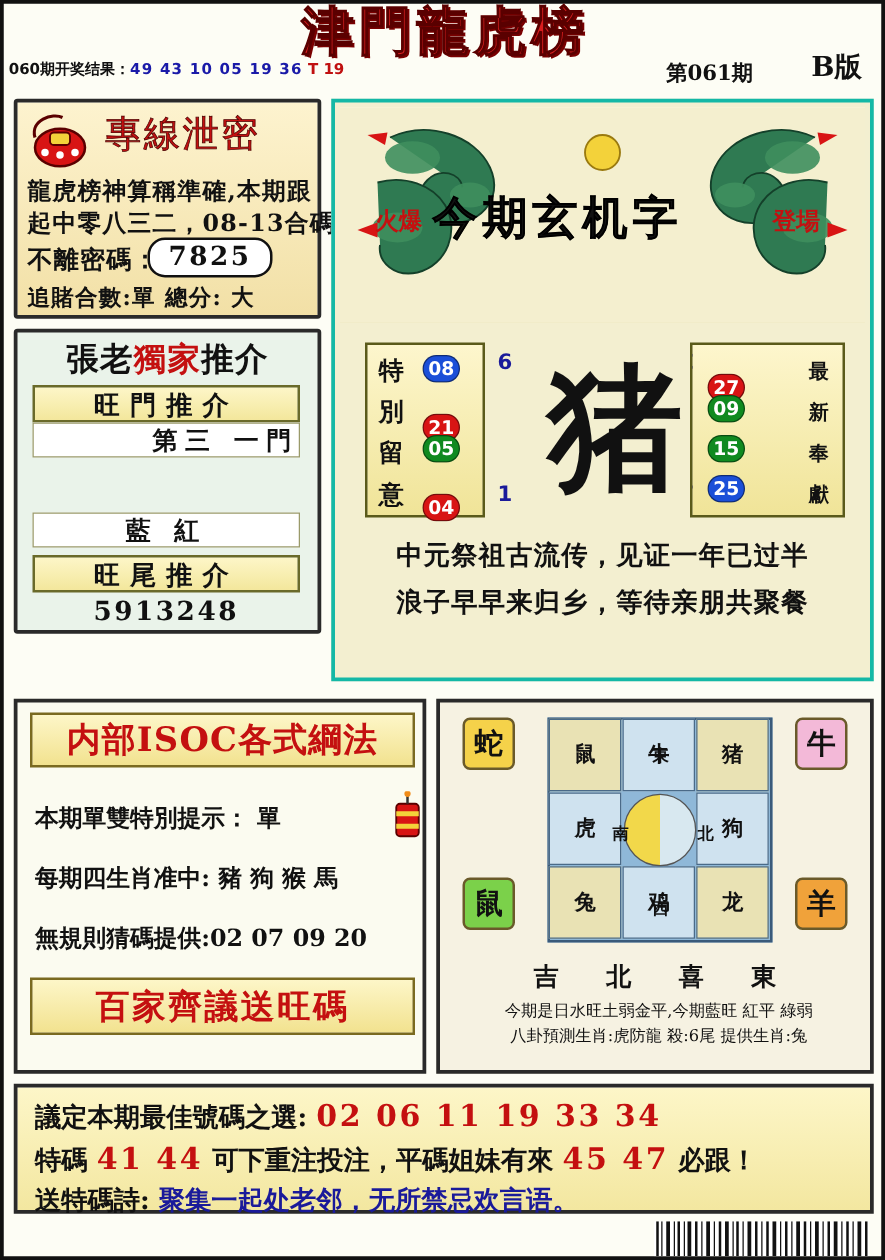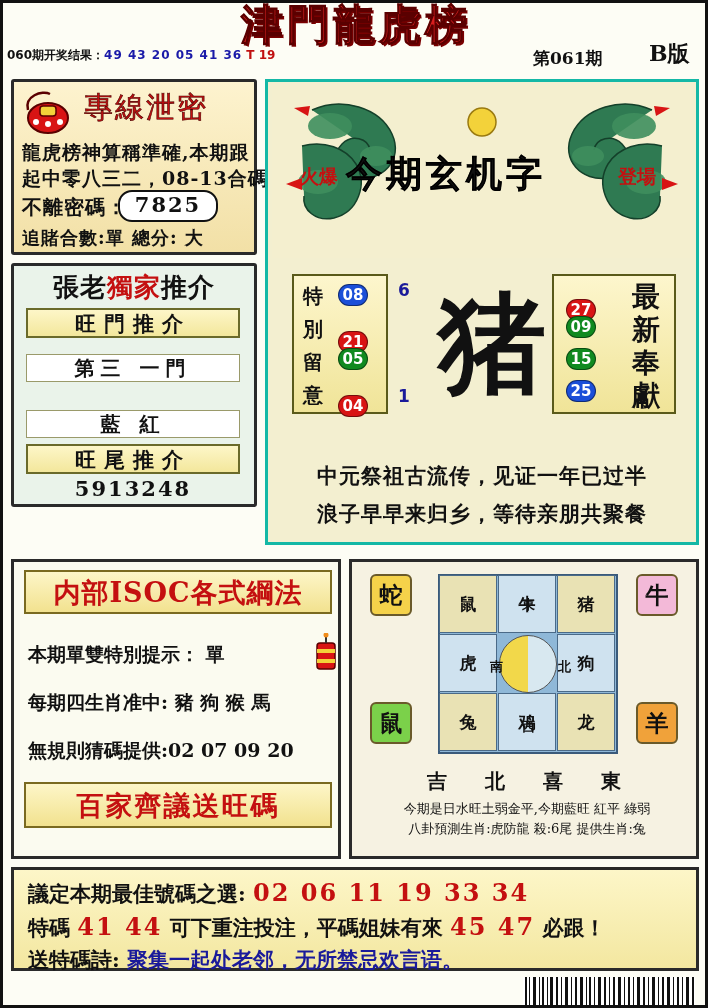--- a/index.html
+++ b/index.html
@@ -224,44 +224,43 @@
   .b-blue{background:#1b4fd8;}
   .b-red{background:#d81414;margin-top:15px;}
   .b-green{background:#108a20;text-align:center;}
   .news-box{
     position:absolute;right:14px;top:0;width:124px;height:140px;
     border:2px solid #5a5a1a;
     background:linear-gradient(#fdf6cd,#f0e498);
     box-sizing:border-box;
   }
   .nb-label{
-    position:absolute;right:16px;top:4px;width:26px;
-    font-family:"DejaVu Serif","Liberation Serif",serif;
-    font-size:28px;font-weight:bold;color:#111;
+    position:absolute;right:6px;top:4px;width:26px;
+    font-family:"DejaVu Serif","Liberation Serif",serif;
+    font-size:16px;font-weight:bold;color:#111;
     line-height:33px;text-align:center;
   }
   .zodiac-main{
     position:absolute;left:143px;top:-6px;width:150px;height:150px;
     text-align:center;
     font-family:"DejaVu Serif","Liberation Serif",serif;
     font-size:108px;font-weight:bold;color:#111;
     line-height:150px;
   }
   .corner-num{
     position:absolute;
     font-family:"DejaVu Sans","Liberation Sans",sans-serif;
     font-size:17px;font-weight:bold;color:#1a1a9a;
   }
   .poem{
     position:absolute;left:10px;top:348px;width:408px;
     font-family:"DejaVu Serif","Liberation Serif",serif;
     font-size:21px;font-weight:bold;color:#111;
     text-align:center;
     letter-spacing:1px;
-    margin-top:32px;
   }
   .poem2{top:386px;}
 
   
   .bagua-panel{
     position:absolute;left:346px;top:556px;width:350px;height:300px;
     border:3px solid #2a2a2a;
     background:#f6f2e2;
     box-sizing:border-box;
   }
@@ -351,21 +350,21 @@
 </style>
 </head>
 <body>
 
 <div class="page">
 
   <div class="title-bar">
     <div class="main-title">津門龍虎榜</div>
   </div>
   <div class="result-line">
-    <span>060期开奖结果：</span><span class="nums">49 43 20 05 41 36</span>
+    <span>060期开奖结果：</span><span class="nums">49 43 10 05 19 36</span>
     <span class="sp">T 19</span>
   </div>
   <div class="issue-label">第061期</div>
   <div class="edition-label">B版</div>
 
   <div class="left-col">
 
     <div class="box hotline-box">
       <svg class="phone-icon" viewBox="0 0 56 48">
         <ellipse cx="28" cy="30" rx="20" ry="15" fill="#d81414" stroke="#5a0000" stroke-width="2"></ellipse>
@@ -381,21 +380,21 @@
       <div class="hl-line hl3">不離密碼：</div>
       <div class="secret-code">7825</div>
       <div class="hl-line hl4">追賭合數:單  總分: 大</div>
     </div>
 
     <div class="box zhang-box">
       <div class="zhang-title">
         <span class="blk">張老</span><span class="red">獨家</span><span class="blk">推介</span>
       </div>
       <div class="sub-head" style="top:42px;">旺門推介</div>
-      <div class="sub-val" style="top:88px;">第三   一門</div>
+      <div class="sub-val" style="top:72px;text-align:right;">第三   一門</div>
       <div class="sub-val" style="top:144px;">藍 紅</div>
       <div class="sub-head" style="top:178px;">旺尾推介</div>
       <div class="sub-val sv-tail" style="top:210px;border:none;background:transparent;">5913248</div>
     </div>
   </div>
 
   <div class="method-box">
     <div class="method-title">内部ISOC各式綱法</div>
     <div class="m-line m1">本期單雙特別提示：  單</div>
     <div class="m-line m2">每期四生肖准中: 豬 狗 猴 馬</div>

